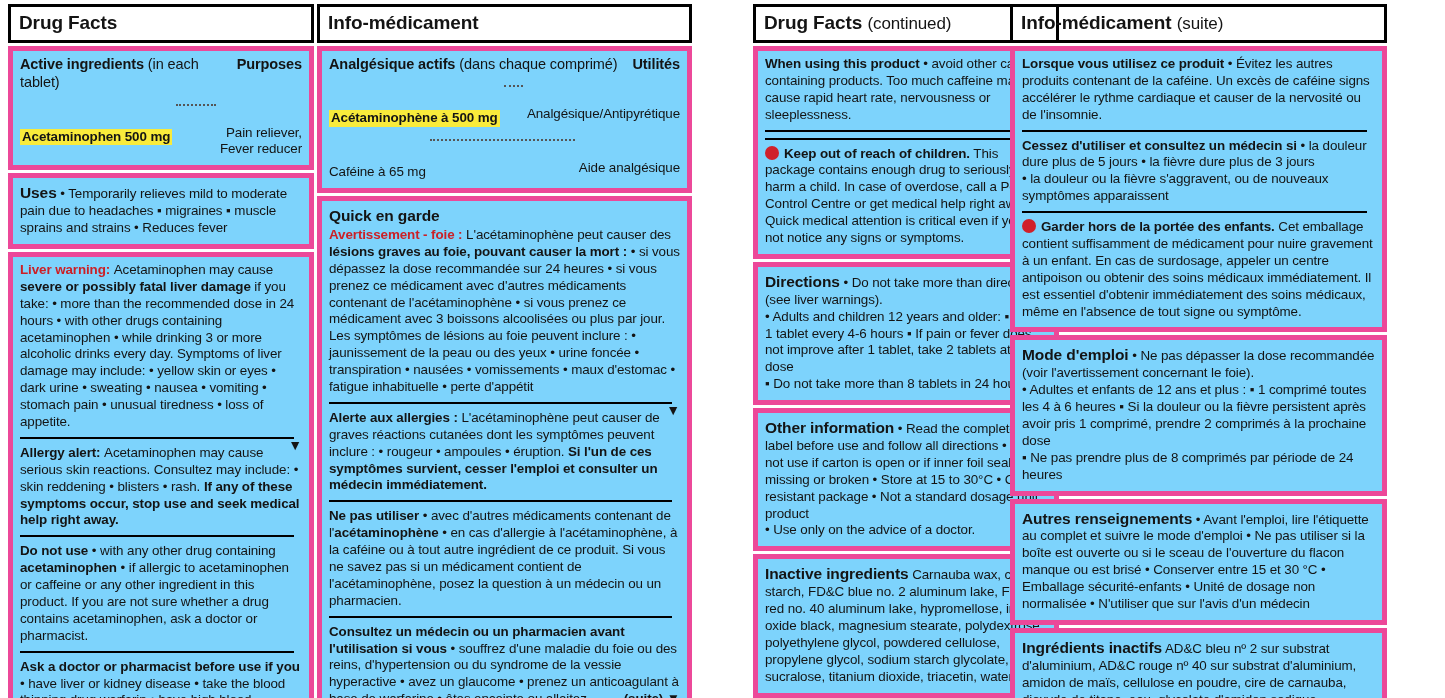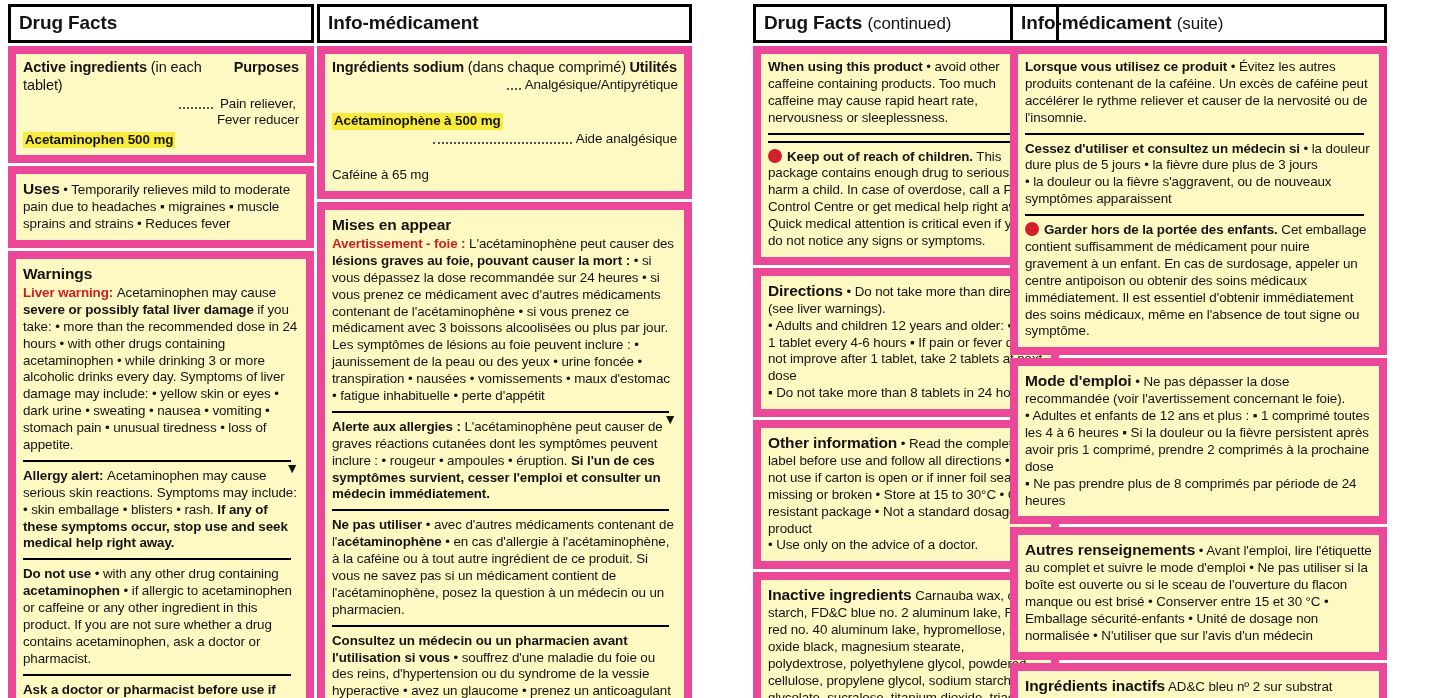--- a/index.html
+++ b/index.html
@@ -6,40 +6,40 @@
   body{
     width:1445px;height:698px;position:relative;overflow:hidden;
     font-family:"Liberation Sans", sans-serif;color:#141414;
     -webkit-font-smoothing:antialiased;letter-spacing:-0.1px;
   }
   .col{position:absolute;top:4px;height:690px;display:flex;flex-direction:column;gap:3px;box-sizing:border-box;}
   #col-en1{left:8px;width:306px;}
   #col-fr1{left:317px;width:375px;}
   #col-en2{left:753px;width:306px;}
   #col-fr2{left:1010px;width:377px;}
-  .box{border:8px solid #ec4899;background:#fef9c3;box-sizing:border-box;padding:4px 7px 6px;font-size:13.4px;line-height:1.26;}
+  .box{border:5px solid #ec4899;background:#7dd3fc;box-sizing:border-box;padding:4px 7px 6px;font-size:13.4px;line-height:1.26;}
   .box.grow{flex:1 1 auto;}
   .hbox{border:3px solid #000;box-sizing:border-box;padding:5px 8px 6px;font-size:19px;font-weight:bold;flex:0 0 auto;}
   .run-h1r{font-weight:normal;font-size:17px;}
   .run-h{font-weight:bold;font-size:15.5px;}
   .run-b{font-weight:bold;}
   .run-red{font-weight:bold;color:#cb2026;}
   .run-hl{font-weight:bold;background:#f9eb3b;padding:0 2px;}
   .run-tail{float:right;font-weight:bold;padding-left:6px;}
   .blk{margin:1px 0;}
   .sep{border-top:2px solid #000;margin:6px 8px 6px 0;position:relative;}
   .sep-arrow{position:absolute;right:-8px;top:-1px;font-size:14px;line-height:1;}
   .red-dot{display:inline-block;width:14px;height:14px;border-radius:50%;background:#d0202a;vertical-align:-2px;margin-right:5px;}
   .ing-head{display:flex;justify-content:space-between;font-size:14.5px;margin-bottom:1px;}
   .ing-head .lft b{font-weight:bold;}
   .ing-head .rgt{font-weight:bold;}
   .ing-row{display:flex;align-items:flex-start;margin:1px 0;}
   .ing-name{white-space:nowrap;margin-top:36px;}
   .ing-dots{flex:1 1 auto;margin:0 4px;border-bottom:2px dotted #555;height:11px;min-width:14px;}
-  .ing-purpose{text-align:center;white-space:pre-line;}
+  .ing-purpose{text-align:right;white-space:pre-line;margin-top:32px;}
 </style>
 </head>
 <body>
 
 <div id="col-en1" class="col">
     <div class="hbox"><span class="run-h1">Drug Facts</span></div>
     <div class="box">
       <div class="ing-head">
         <span class="lft"><b>Active ingredients</b> (in each tablet)</span>
         <span class="rgt">Purposes</span>
@@ -48,52 +48,51 @@
         <span class="ing-name run-hl">Acetaminophen 500 mg</span>
         <span class="ing-dots"></span>
         <span class="ing-purpose">Pain reliever,
 Fever reducer</span>
       </div>
     </div>
     <div class="box">
       <div class="blk"><span class="run-h">Uses</span><span>  • Temporarily relieves mild to moderate pain due to headaches  ▪ migraines  ▪ muscle sprains and strains  • Reduces fever</span></div>
     </div>
     <div class="box grow">
-      <div class="blk"><span class="run-h">Warnings</span></div>
       <div class="blk"><span class="run-red">Liver warning: </span><span>Acetaminophen may cause </span><span class="run-b">severe or possibly fatal liver damage</span><span> if you take: • more than the recommended dose in 24 hours  • with other drugs containing acetaminophen  • while drinking 3 or more alcoholic drinks every day. Symptoms of liver damage may include: • yellow skin or eyes  • dark urine  • sweating  • nausea  • vomiting  • stomach pain  • unusual tiredness  • loss of appetite.</span></div>
       <div class="sep">
         <span class="sep-arrow">▼</span>
       </div>
-      <div class="blk"><span class="run-b">Allergy alert: </span><span>Acetaminophen may cause serious skin reactions. Symptoms may include: • skin emballage  • blisters  • rash. </span><span class="run-b">If any of these symptoms occur, stop use and seek medical help right away.</span></div>
+      <div class="blk"><span class="run-b">Allergy alert: </span><span>Acetaminophen may cause serious skin reactions. Consultez may include: • skin reddening  • blisters  • rash. </span><span class="run-b">If any of these symptoms occur, stop use and seek medical help right away.</span></div>
       <div class="sep"></div>
       <div class="blk"><span class="run-b">Do not use</span><span>  • with any other drug containing </span><span class="run-b">acetaminophen</span><span>  • if allergic to acetaminophen or caffeine or any other ingredient in this product. If you are not sure whether a drug contains acetaminophen, ask a doctor or pharmacist.</span></div>
       <div class="sep"></div>
       <div class="blk"><span class="run-b">Ask a doctor or pharmacist before use if you</span><span> • have liver or kidney disease  • take the blood thinning drug warfarin  • have high blood pressure, glaucoma, or overactive bladder syndrome • are pregnant or breastfeeding.</span></div>
     </div>
   </div>
 <div id="col-fr1" class="col">
     <div class="hbox"><span class="run-h1">Info-médicament</span></div>
     <div class="box">
       <div class="ing-head">
-        <span class="lft"><b>Ingrédients sodium</b> (dans chaque comprimé)</span>
+        <span class="lft"><b>Analgésique actifs</b> (dans chaque comprimé)</span>
         <span class="rgt">Utilités</span>
       </div>
       <div class="ing-row">
         <span class="ing-name run-hl">Acétaminophène à 500 mg</span>
         <span class="ing-dots"></span>
         <span class="ing-purpose">Analgésique/Antipyrétique</span>
       </div>
       <div class="ing-row">
         <span class="ing-name">Caféine à 65 mg</span>
         <span class="ing-dots"></span>
         <span class="ing-purpose">Aide analgésique</span>
       </div>
     </div>
     <div class="box grow">
-      <div class="blk"><span class="run-h">Mises en appear</span></div>
+      <div class="blk"><span class="run-h">Quick en garde</span></div>
       <div class="blk"><span class="run-red">Avertissement - foie : </span><span>L'acétaminophène peut causer des </span><span class="run-b">lésions graves au foie, pouvant causer la mort :</span><span> • si vous dépassez la dose recommandée sur 24 heures  • si vous prenez ce médicament avec d'autres médicaments contenant de l'acétaminophène  • si vous prenez ce médicament avec 3 boissons alcoolisées ou plus par jour. Les symptômes de lésions au foie peuvent inclure : • jaunissement de la peau ou des yeux • urine foncée  • transpiration  • nausées  • vomissements • maux d'estomac  • fatigue inhabituelle  • perte d'appétit</span></div>
       <div class="sep">
         <span class="sep-arrow">▼</span>
       </div>
       <div class="blk"><span class="run-b">Alerte aux allergies : </span><span>L'acétaminophène peut causer de graves réactions cutanées dont les symptômes peuvent inclure : • rougeur  • ampoules  • éruption. </span><span class="run-b">Si l'un de ces symptômes survient, cesser l'emploi et consulter un médecin immédiatement.</span></div>
       <div class="sep"></div>
       <div class="blk"><span class="run-b">Ne pas utiliser</span><span>  • avec d'autres médicaments contenant de l'</span><span class="run-b">acétaminophène</span><span>  • en cas d'allergie à l'acétaminophène, à la caféine ou à tout autre ingrédient de ce produit. Si vous ne savez pas si un médicament contient de l'acétaminophène, posez la question à un médecin ou un pharmacien.</span></div>
       <div class="sep"></div>
       <div class="blk"><span class="run-b">Consultez un médecin ou un pharmacien avant l'utilisation si vous</span><span>  • souffrez d'une maladie du foie ou des reins, d'hypertension ou du syndrome de la vessie hyperactive • avez un glaucome  • prenez un anticoagulant à base de warfarine  • êtes enceinte ou allaitez</span><span class="run-tail">(suite) ▼</span></div>
     </div>
@@ -112,21 +111,21 @@
     <div class="box">
       <div class="blk"><span class="run-h">Other information</span><span>  • Read the complete label before use and follow all directions  • Do not use if carton is open or if inner foil seal is missing or broken  • Store at 15 to 30°C  • Child resistant package  • Not a standard dosage unit product<br>• Use only on the advice of a doctor.</span></div>
     </div>
     <div class="box">
       <div class="blk"><span class="run-h">Inactive ingredients</span><span>  Carnauba wax, corn starch, FD&amp;C blue no. 2 aluminum lake, FD&amp;C red no. 40 aluminum lake, hypromellose, iron oxide black, magnesium stearate, polydextrose, polyethylene glycol, powdered cellulose, propylene glycol, sodium starch glycolate, sucralose, titanium dioxide, triacetin, water.</span></div>
     </div>
   </div>
 <div id="col-fr2" class="col">
     <div class="hbox"><span class="run-h1">Info-médicament </span><span class="run-h1r">(suite)</span></div>
     <div class="box grow">
-      <div class="blk"><span class="run-b">Lorsque vous utilisez ce produit</span><span>  • Évitez les autres produits contenant de la caféine. Un excès de caféine peut accélérer le rythme reliever et causer de la nervosité ou de l'insomnie.</span></div>
+      <div class="blk"><span class="run-b">Lorsque vous utilisez ce produit</span><span>  • Évitez les autres produits contenant de la caféine. Un excès de caféine signs accélérer le rythme cardiaque et causer de la nervosité ou de l'insomnie.</span></div>
       <div class="sep"></div>
       <div class="blk"><span class="run-b">Cessez d'utiliser et consultez un médecin si</span><span>  • la douleur dure plus de 5 jours  • la fièvre dure plus de 3 jours<br>• la douleur ou la fièvre s'aggravent, ou de nouveaux symptômes apparaissent</span></div>
       <div class="sep"></div>
       <div class="blk"><span class="red-dot"></span><span class="run-b">Garder hors de la portée des enfants.</span><span> Cet emballage contient suffisamment de médicament pour nuire gravement à un enfant. En cas de surdosage, appeler un centre antipoison ou obtenir des soins médicaux immédiatement. Il est essentiel d'obtenir immédiatement des soins médicaux, même en l'absence de tout signe ou symptôme.</span></div>
     </div>
     <div class="box">
       <div class="blk"><span class="run-h">Mode d'emploi</span><span>  • Ne pas dépasser la dose recommandée (voir l'avertissement concernant le foie).<br>• Adultes et enfants de 12 ans et plus : ▪ 1 comprimé toutes les 4 à 6 heures  ▪ Si la douleur ou la fièvre persistent après avoir pris 1 comprimé, prendre 2 comprimés à la prochaine dose<br>▪ Ne pas prendre plus de 8 comprimés par période de 24 heures</span></div>
     </div>
     <div class="box">
       <div class="blk"><span class="run-h">Autres renseignements</span><span>  • Avant l'emploi, lire l'étiquette au complet et suivre le mode d'emploi  • Ne pas utiliser si la boîte est ouverte ou si le sceau de l'ouverture du flacon manque ou est brisé  • Conserver entre 15 et 30 °C  • Emballage sécurité-enfants  • Unité de dosage non normalisée  • N'utiliser que sur l'avis d'un médecin</span></div>

